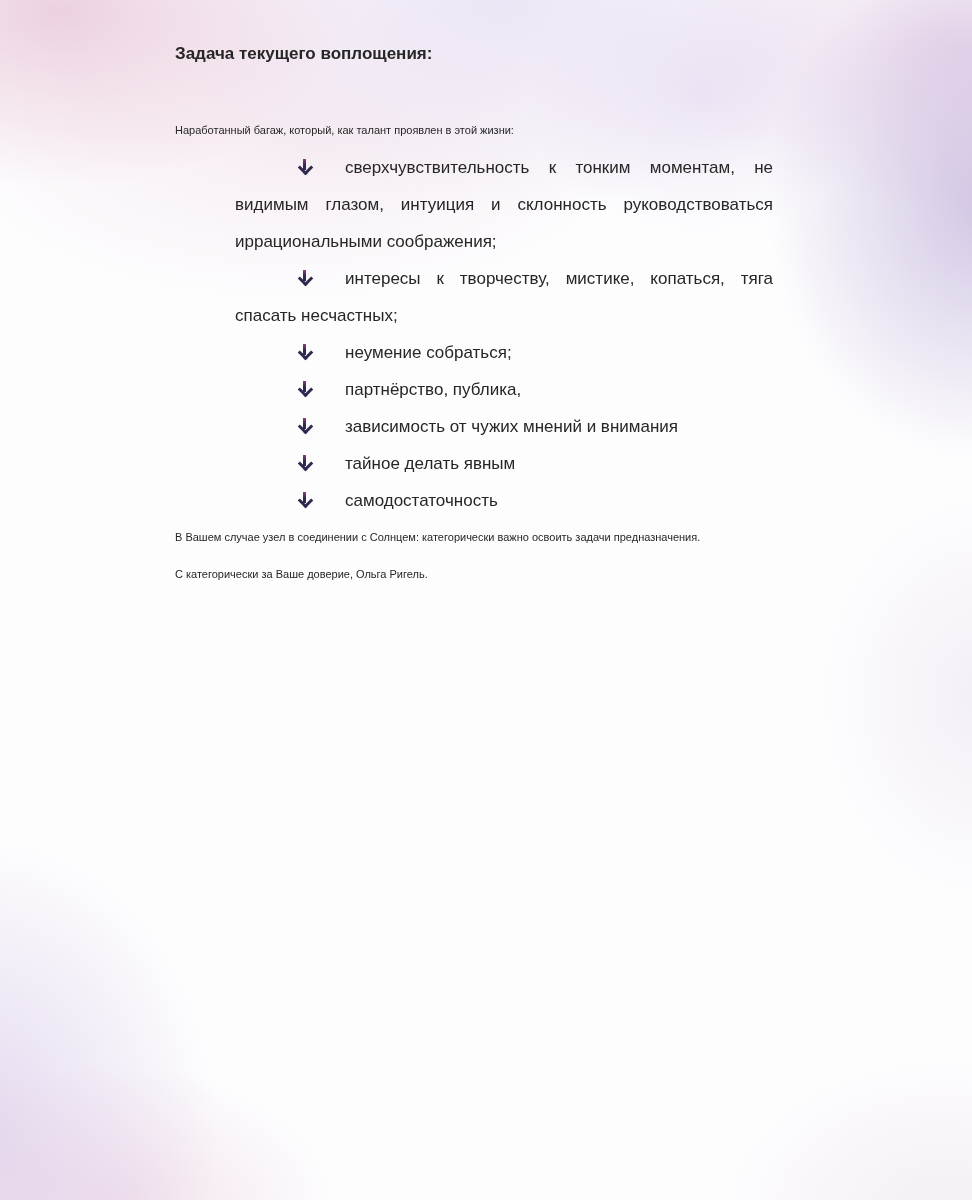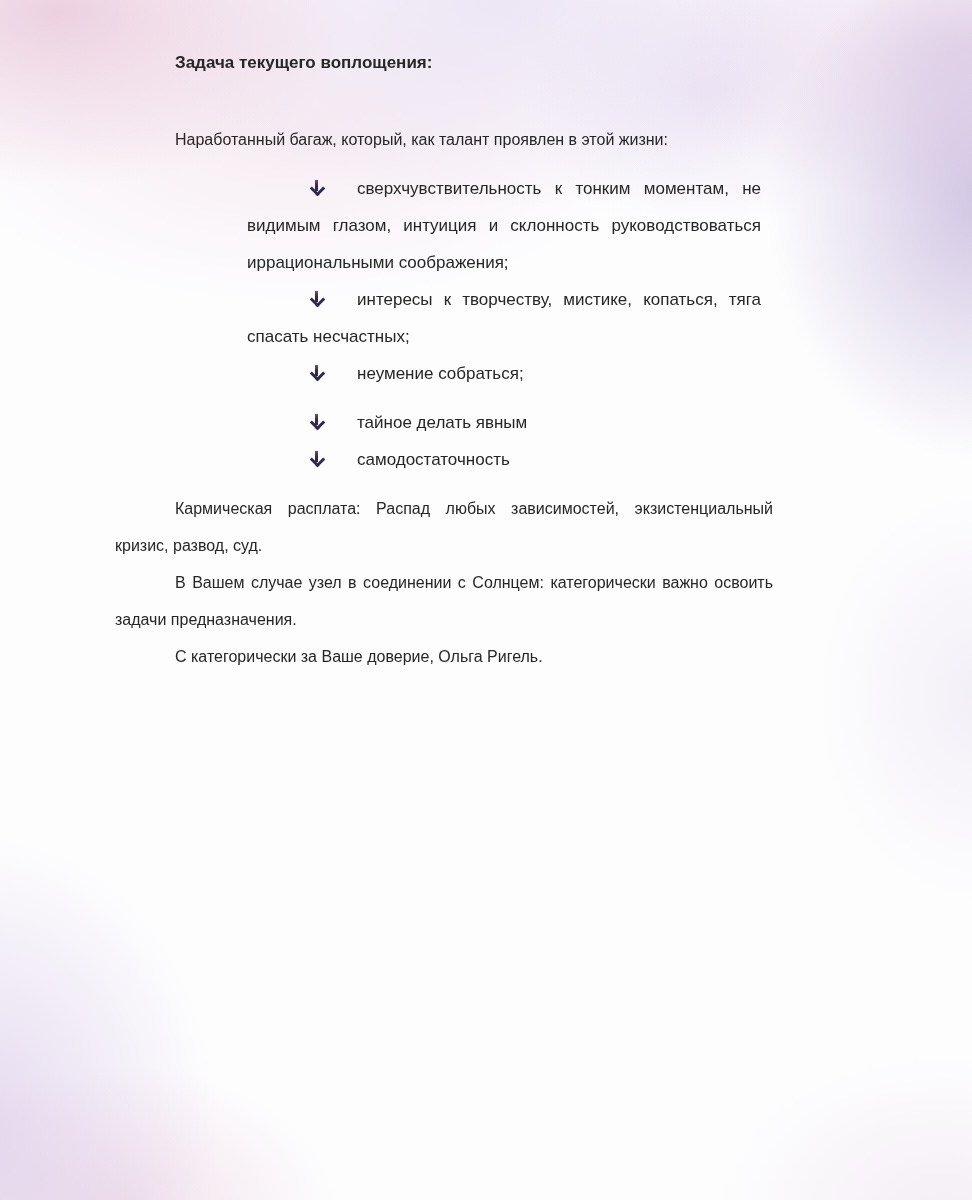--- a/index.html
+++ b/index.html
@@ -24,44 +24,44 @@
       radial-gradient(ellipse 340px 420px at -2% 94%, rgba(212,193,228,0.60), rgba(212,193,228,0) 70%),
       radial-gradient(ellipse 320px 210px at 12% 101%,rgba(234,206,223,0.60), rgba(234,206,223,0) 70%),
       radial-gradient(ellipse 240px 300px at 101% 58%,rgba(229,217,237,0.40), rgba(229,217,237,0) 70%),
       radial-gradient(ellipse 330px 230px at 97% 101%,rgba(236,223,237,0.50), rgba(236,223,237,0) 70%);
   }
 
   .page {
     box-sizing: border-box;
     width: 840px;
     height: 1200px;
-    padding: 44px 67px 30px 115px;
+    padding: 35px 67px 30px 115px;
   }
 
   .doc-title {
     font-size: 17px;
     font-weight: bold;
     text-indent: 60px;
     margin: 0 0 40px 0;
     line-height: 37px;
   }
 
   p.para {
-    font-size: 16px;
+    font-size: 11px;
     line-height: 37px;
     text-align: justify;
     text-indent: 60px;
     margin: 0;
   }
 
   .intro { margin-bottom: 26px; }
 
   ul.bullet-list {
     list-style: none;
-    margin: 12px;
+    margin: 0;
     padding: 0;
   }
   ul.bullet-list li {
     font-size: 17px;
     line-height: 37px;
     margin-left: 120px;
     text-align: justify;
     text-indent: 62px;
   }
 
@@ -116,31 +116,36 @@
   <ul class="bullet-list">
     <li>
       <span class="bullet-icon"><i class="stem"></i><i class="head"></i></span><span>сверхчувствительность к тонким моментам, не видимым глазом, интуиция и склонность руководствоваться иррациональными соображения;</span>
     </li>
     <li>
       <span class="bullet-icon"><i class="stem"></i><i class="head"></i></span><span>интересы к творчеству, мистике, копаться, тяга спасать несчастных;</span>
     </li>
     <li>
       <span class="bullet-icon"><i class="stem"></i><i class="head"></i></span><span>неумение собраться;</span>
     </li>
+    <li>
+      <span class="bullet-icon"><i class="stem"></i><i class="head"></i></span><span>партнёрство, публика,</span>
+    </li>
+    <li>
+      <span class="bullet-icon"><i class="stem"></i><i class="head"></i></span><span>зависимость от чужих мнений и внимания</span>
+    </li>
   </ul>
 
 
   <ul class="bullet-list">
     <li>
       <span class="bullet-icon"><i class="stem"></i><i class="head"></i></span><span>тайное делать явным</span>
     </li>
     <li>
       <span class="bullet-icon"><i class="stem"></i><i class="head"></i></span><span>самодостаточность</span>
     </li>
   </ul>
 
-  <p class="para karma-para">Кармическая расплата: Распад любых зависимостей, экзистенциальный кризис, развод, суд.</p>
 
   <p class="para node-para">В Вашем случае узел в соединении с Солнцем: категорически важно освоить задачи предназначения.</p>
 
   <p class="para closing">С категорически за Ваше доверие, Ольга Ригель.</p>
 
 </div>
 
 </body></html>

